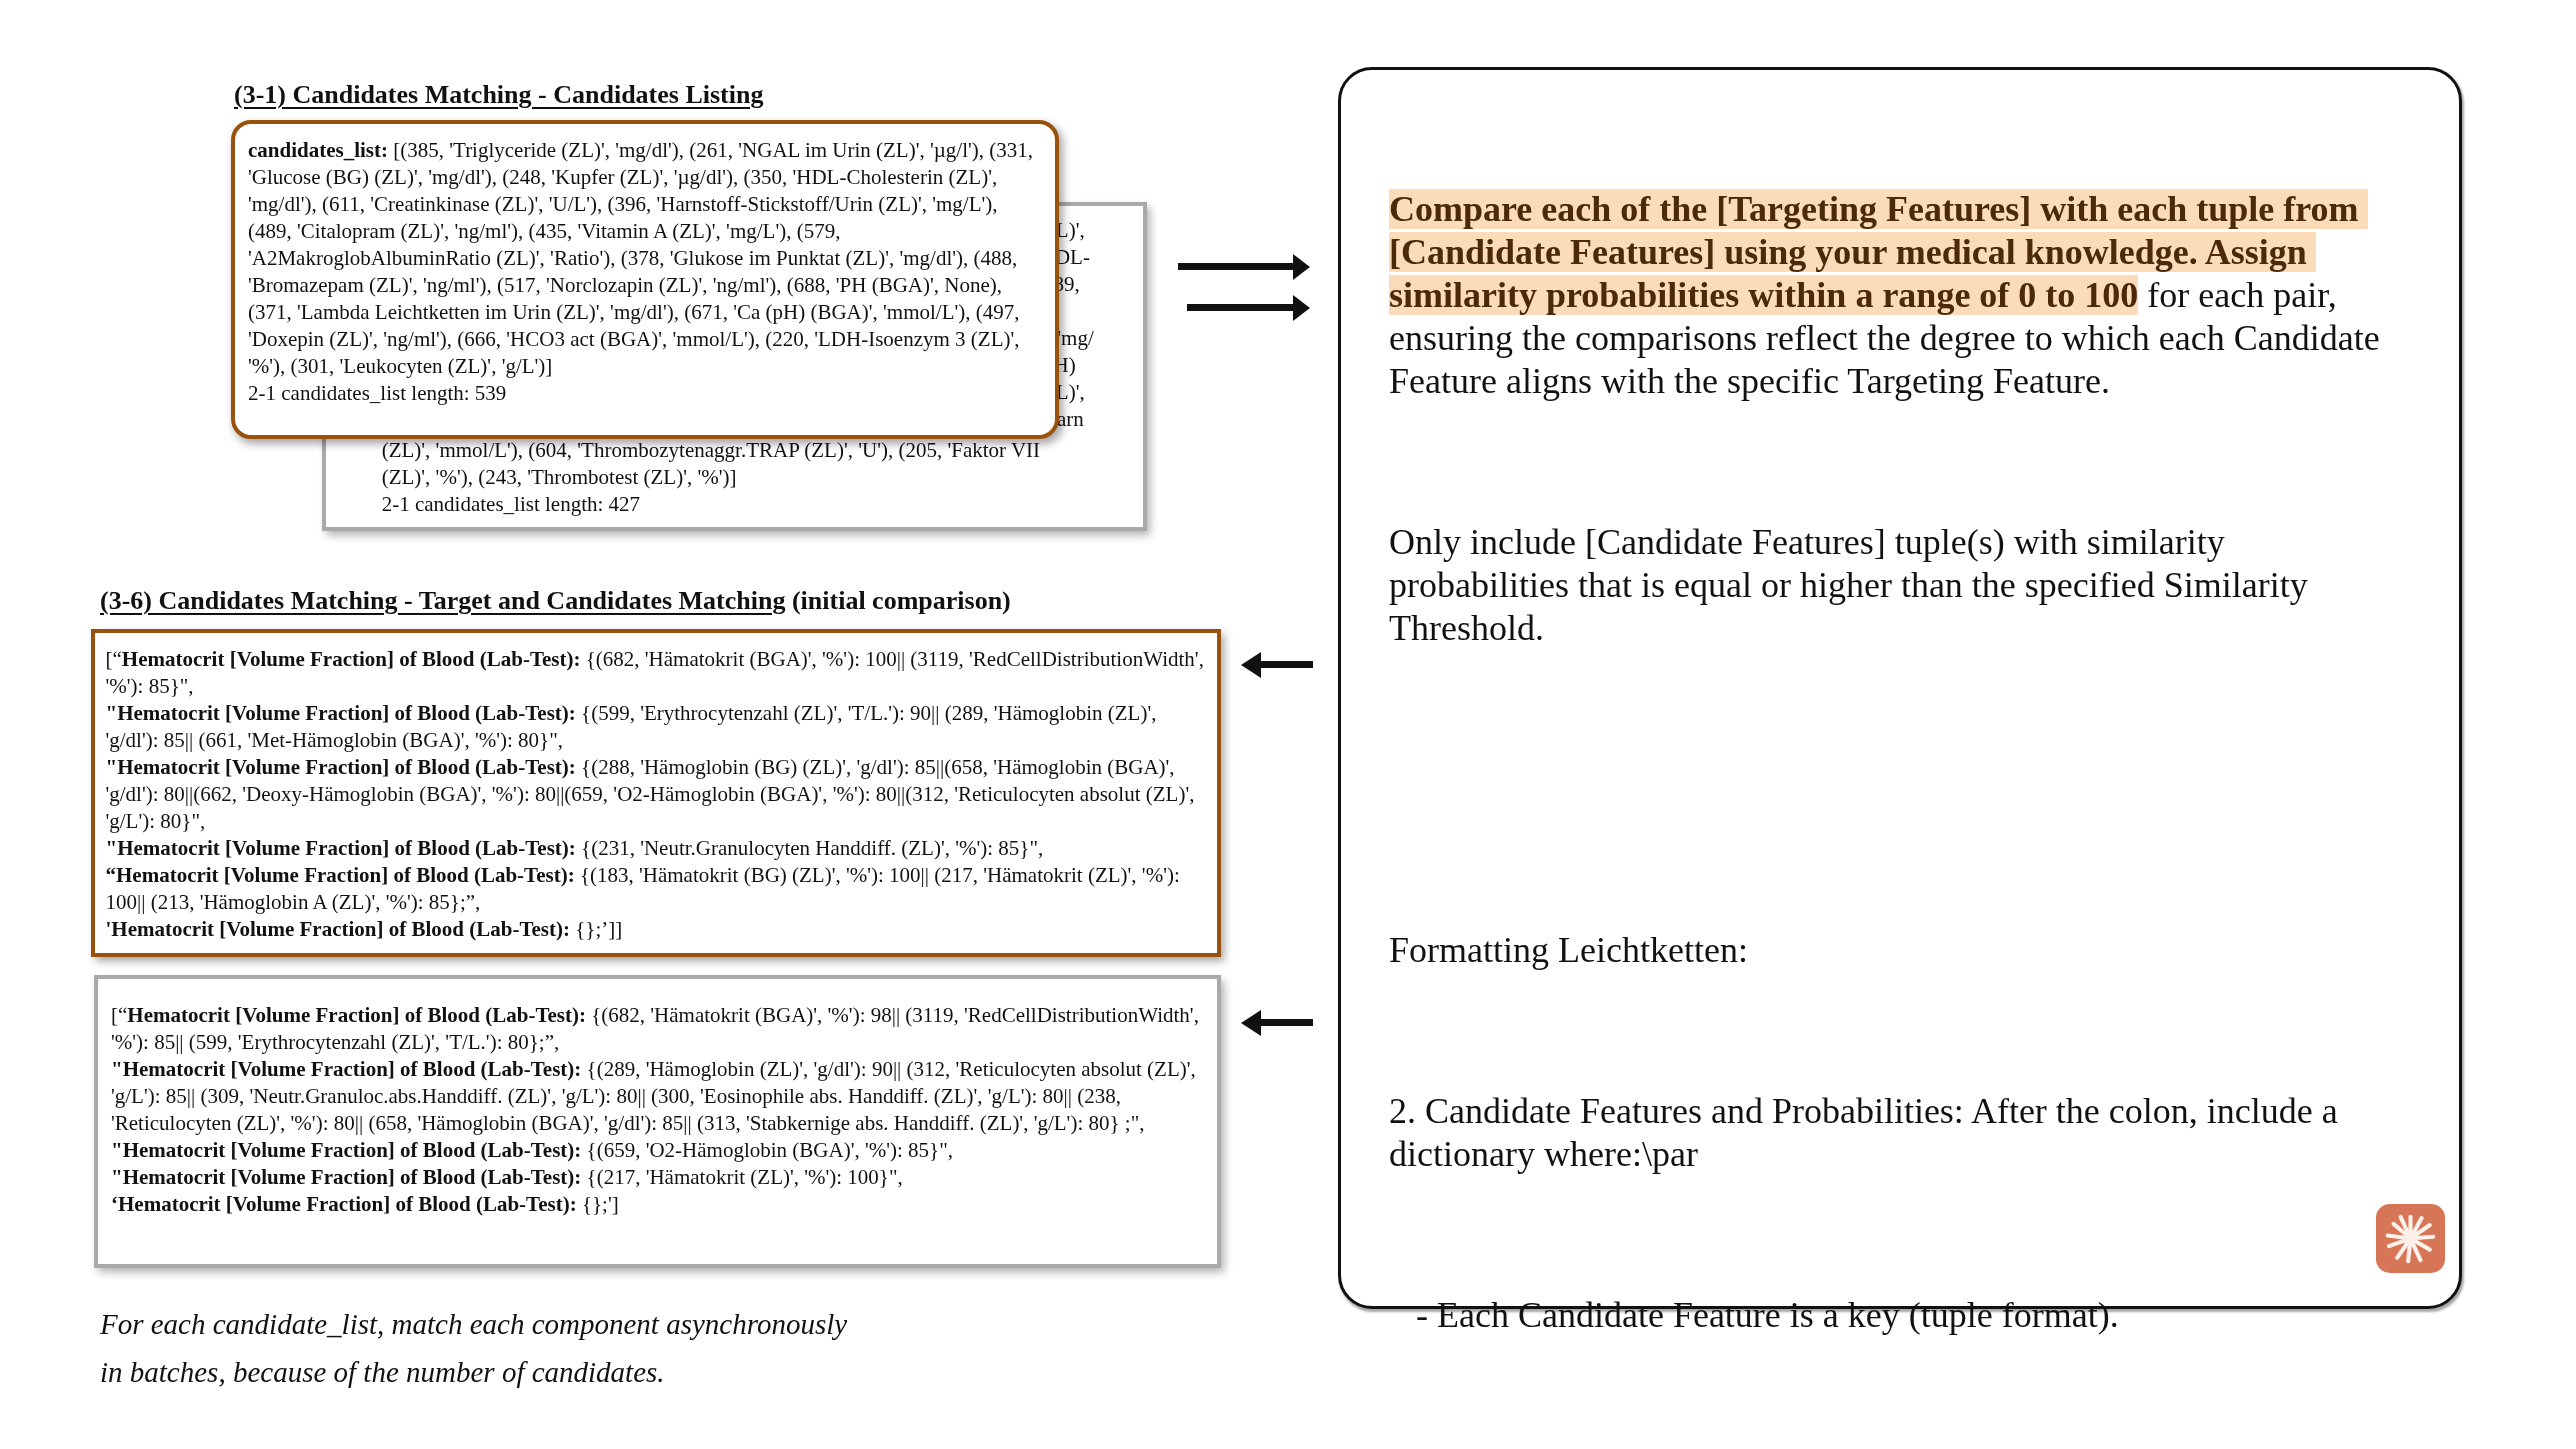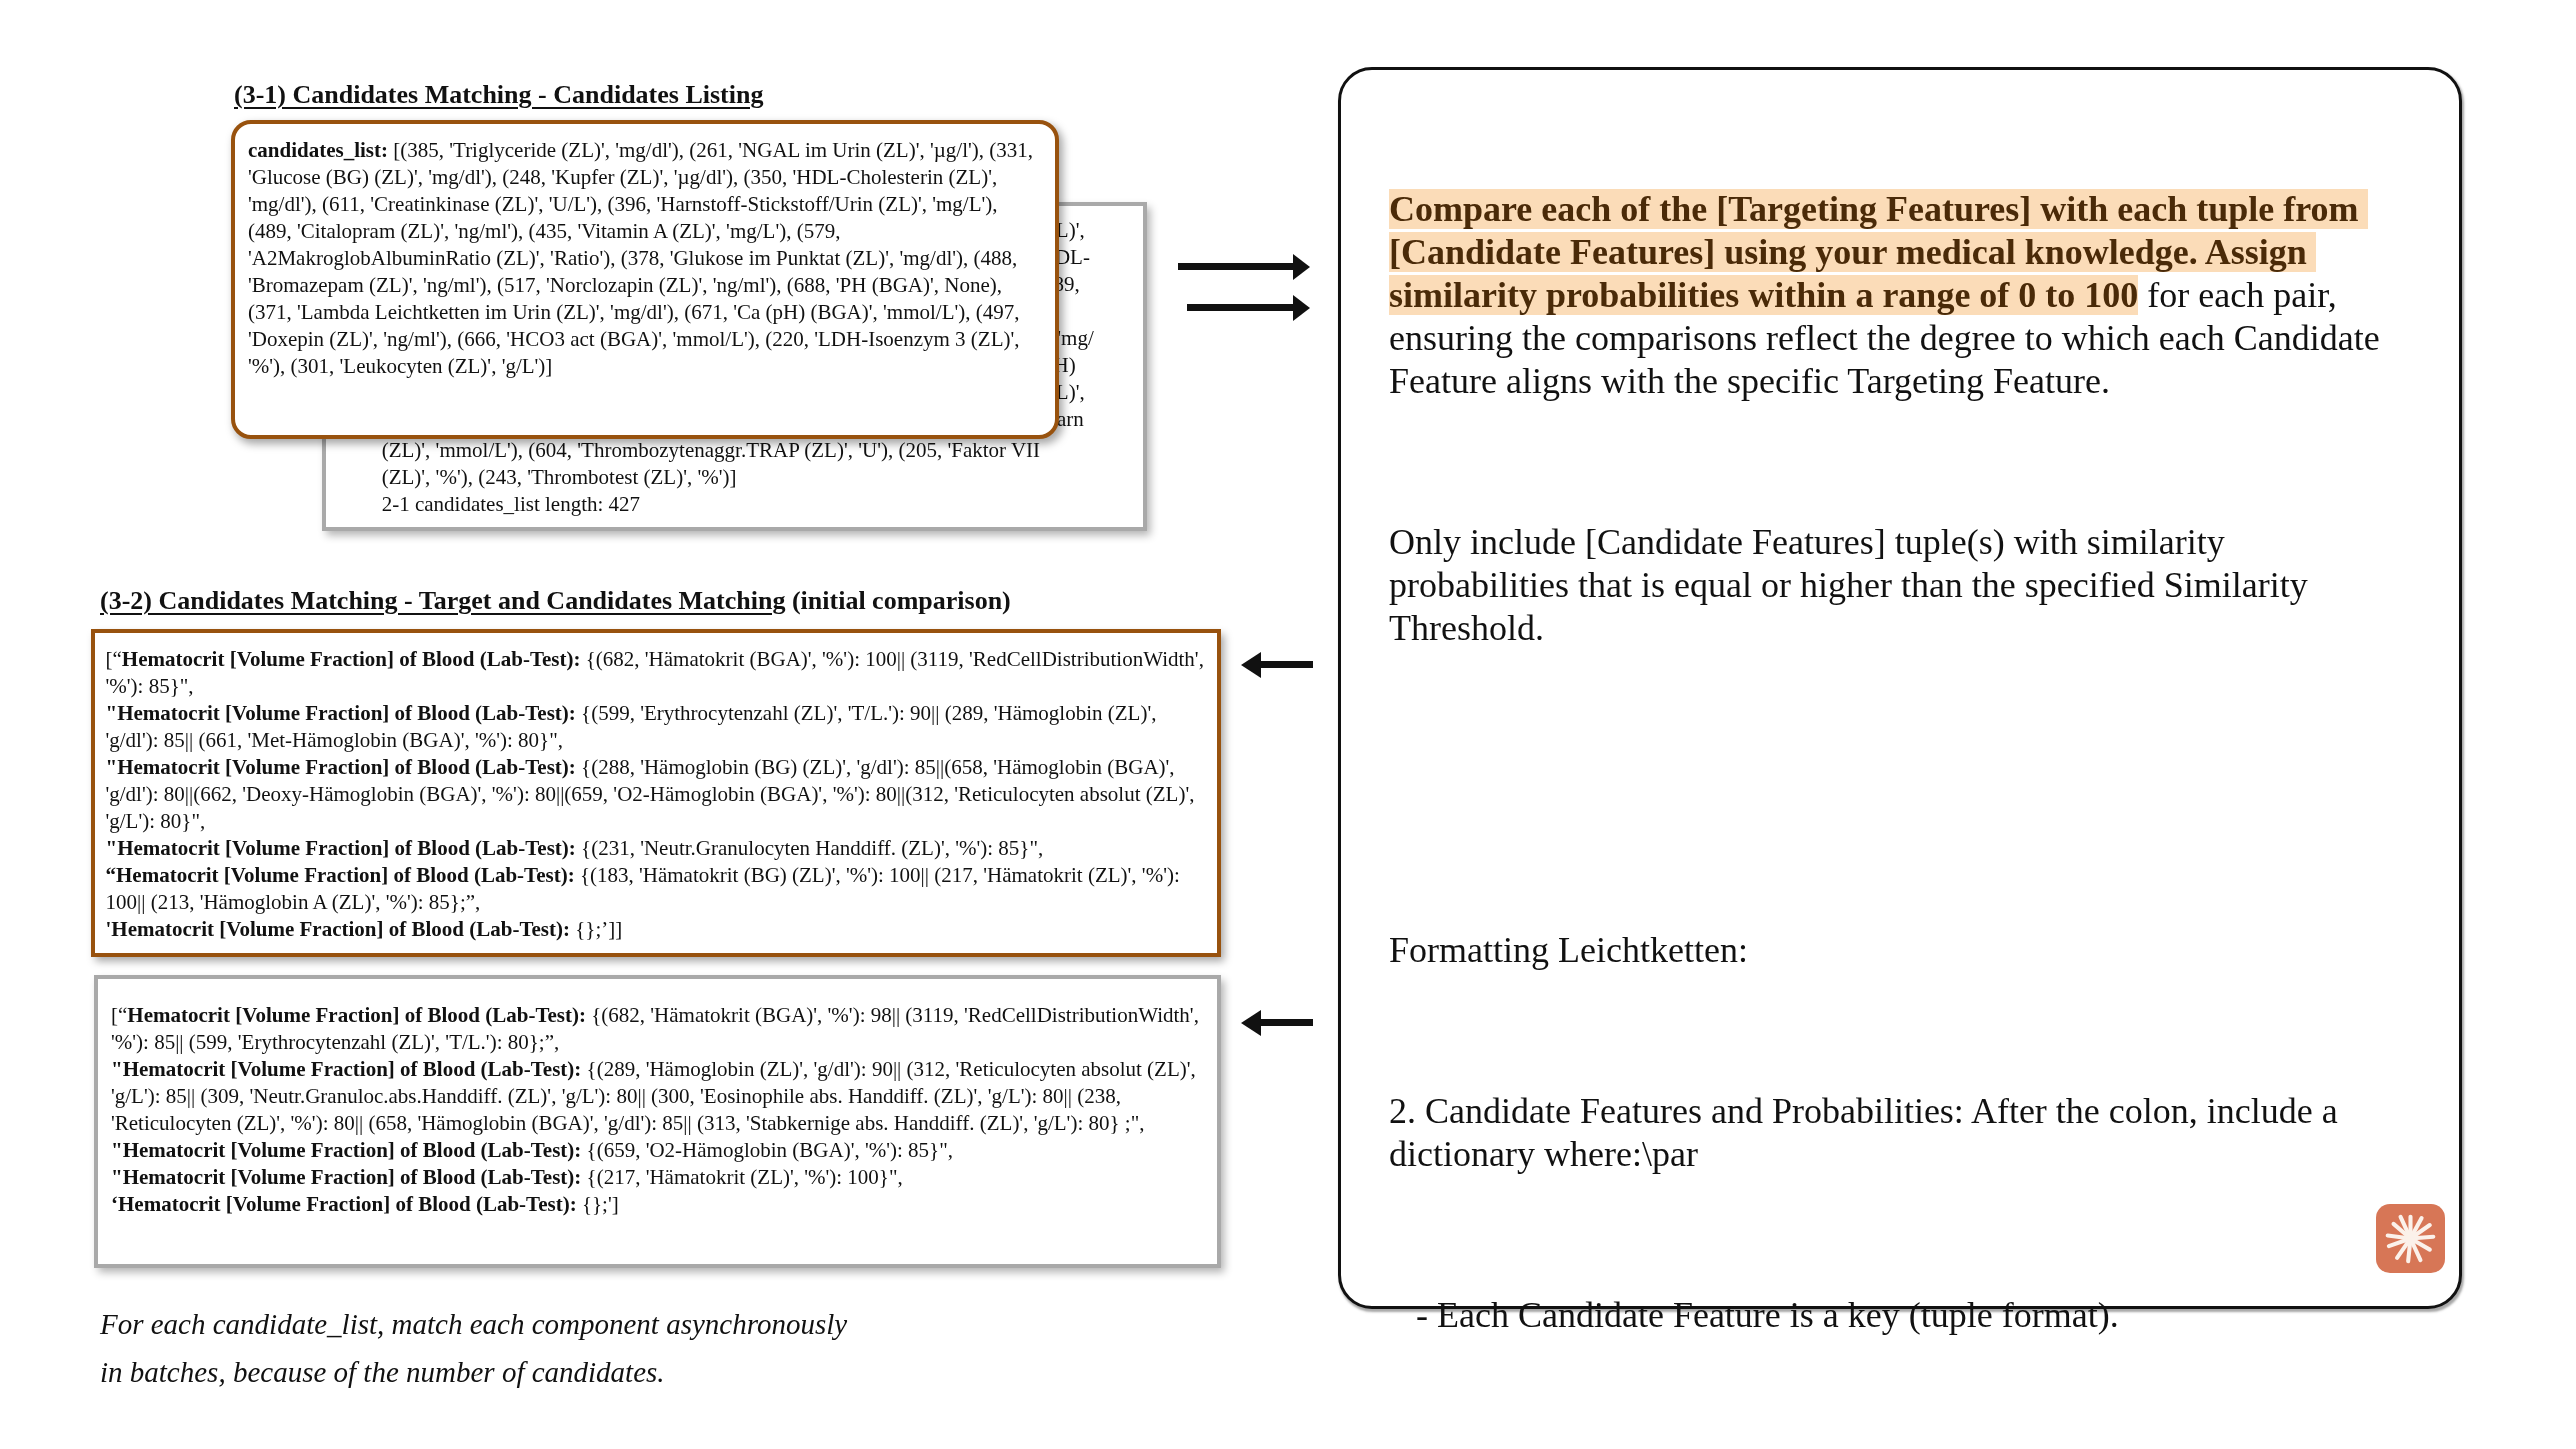--- a/index.html
+++ b/index.html
@@ -49,27 +49,28 @@
     <p>(ZL)', 'mmol/L'), (604, 'Thrombozytenaggr.TRAP (ZL)', 'U'), (205, 'Faktor VII</p>
     <p>(ZL)', '%'), (243, 'Thrombotest (ZL)', '%')]</p>
     <p>2-1 candidates_list length: 427</p>
   </div>
 </div>
 
 <div class="abs box box-orange" style="left:231px; top:120px; width:828px; height:319px; padding:13px 11px 0 13px;border-radius:20px;">
   <p>
     <span class="b">candidates_list:</span><span> [(385, 'Triglyceride (ZL)', 'mg/dl'), (261, 'NGAL im Urin (ZL)', 'µg/l'), (331, 'Glucose (BG) (ZL)', 'mg/dl'), (248, 'Kupfer (ZL)', 'µg/dl'), (350, 'HDL-Cholesterin (ZL)', 'mg/dl'), (611, 'Creatinkinase (ZL)', 'U/L'), (396, 'Harnstoff-Stickstoff/Urin (ZL)', 'mg/L'), (489, 'Citalopram (ZL)', 'ng/ml'), (435, 'Vitamin A (ZL)', 'mg/L'), (579, 'A2MakroglobAlbuminRatio (ZL)', 'Ratio'), (378, 'Glukose im Punktat (ZL)', 'mg/dl'), (488, 'Bromazepam (ZL)', 'ng/ml'), (517, 'Norclozapin (ZL)', 'ng/ml'), (688, 'PH (BGA)', None), (371, 'Lambda Leichtketten im Urin (ZL)', 'mg/dl'), (671, 'Ca (pH) (BGA)', 'mmol/L'), (497, 'Doxepin (ZL)', 'ng/ml'), (666, 'HCO3 act (BGA)', 'mmol/L'), (220, 'LDH-Isoenzym 3 (ZL)', '%'), (301, 'Leukocyten (ZL)', 'g/L')]</span>
   </p>
+  <p>2-1 candidates_list length: 539</p>
 </div>
 
 <div class="arrow right" style="left:1178px; top:263px; width:117px;"></div>
 <div class="arrow right" style="left:1187px; top:304px; width:108px;"></div>
 
 <div class="abs section-title" style="left:100px; top:583px;">
-  <span class="ul">(3-2) Candidates Matching - Target and Candidates Matching</span><span class="rest"> (initial comparison)</span>
+  <span class="ul">(3-6) Candidates Matching - Target and Candidates Matching</span><span class="rest"> (initial comparison)</span>
 </div>
 
 <div class="abs box box-orange" style="left:91px; top:629px; width:1130px; height:328px; padding:13px 10.5px 0 10.5px;">
   <p><span>[“</span><span class="b">Hematocrit [Volume Fraction] of Blood (Lab-Test):</span><span> {(682, 'Hämatokrit (BGA)', '%'): 100|| (3119, 'RedCellDistributionWidth', '%'): 85}",</span></p>
   <p><span class="b">"</span><span class="b">Hematocrit [Volume Fraction] of Blood (Lab-Test):</span><span> {(599, 'Erythrocytenzahl (ZL)', 'T/L.'): 90|| (289, 'Hämoglobin (ZL)', 'g/dl'): 85|| (661, 'Met-Hämoglobin (BGA)', '%'): 80}",</span></p>
   <p><span class="b">"</span><span class="b">Hematocrit [Volume Fraction] of Blood (Lab-Test):</span><span> {(288, 'Hämoglobin (BG) (ZL)', 'g/dl'): 85||(658, 'Hämoglobin (BGA)', 'g/dl'): 80||(662, 'Deoxy-Hämoglobin (BGA)', '%'): 80||(659, 'O2-Hämoglobin (BGA)', '%'): 80||(312, 'Reticulocyten absolut (ZL)', 'g/L'): 80}",</span></p>
   <p><span class="b">"</span><span class="b">Hematocrit [Volume Fraction] of Blood (Lab-Test):</span><span> {(231, 'Neutr.Granulocyten Handdiff. (ZL)', '%'): 85}",</span></p>
   <p><span class="b">“</span><span class="b">Hematocrit [Volume Fraction] of Blood (Lab-Test):</span><span> {(183, 'Hämatokrit (BG) (ZL)', '%'): 100|| (217, 'Hämatokrit (ZL)', '%'): 100|| (213, 'Hämoglobin A (ZL)', '%'): 85};”,</span></p>
   <p><span class="b">'</span><span class="b">Hematocrit [Volume Fraction] of Blood (Lab-Test):</span><span> {};’]]</span></p>
 </div>

